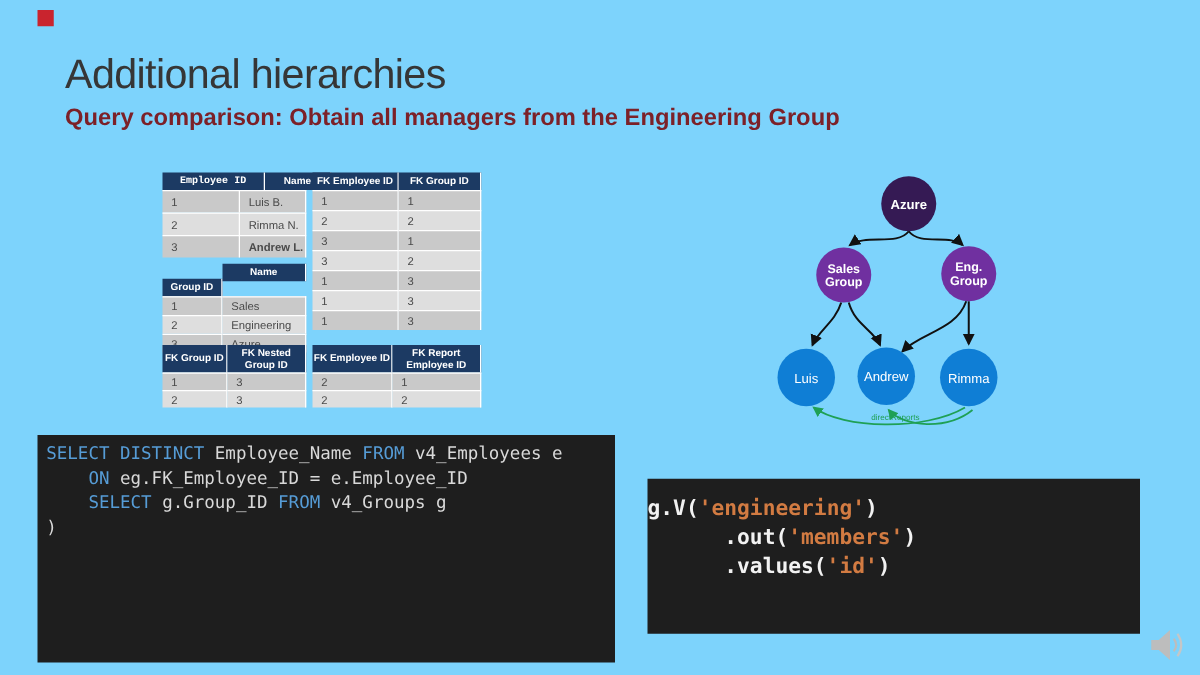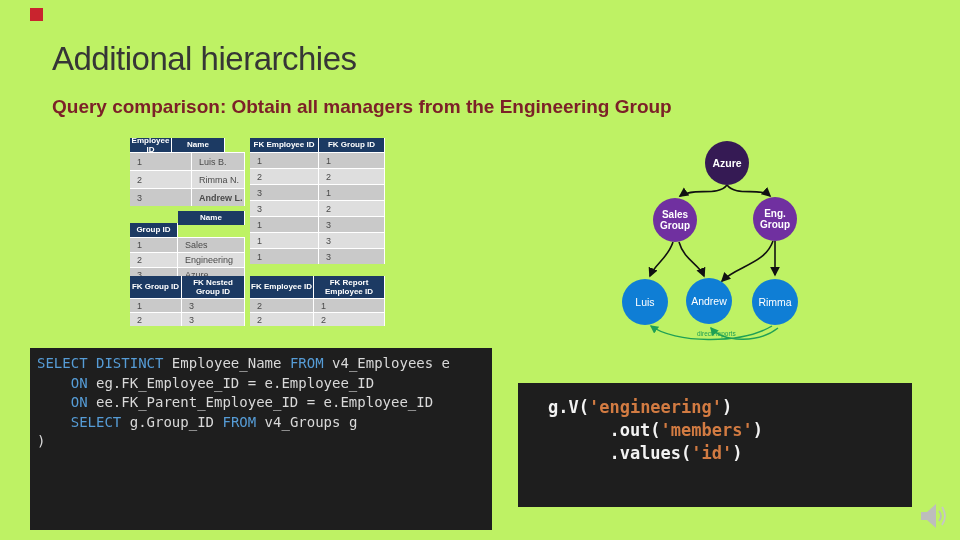--- a/index.html
+++ b/index.html
@@ -1,38 +1,38 @@
 <!DOCTYPE html>
 <html><head>
 <meta charset="utf-8">
 <style>
   html,body{margin:0;padding:0;background:#888;}
-  .slide{position:relative;width:960px;height:540px;background:#bef264;overflow:hidden;
+  .slide{position:relative;width:960px;height:540px;background:#7dd3fc;overflow:hidden;
          font-family:"Liberation Sans",sans-serif;margin:0 auto;}
   .red-square{position:absolute;left:30px;top:8px;width:13px;height:13px;background:#c9242e;}
   .title{position:absolute;left:52px;top:40px;font-size:33px;font-weight:400;color:#363636;letter-spacing:-0.5px;}
-  .subtitle{position:absolute;left:52px;top:96px;font-size:19px;font-weight:700;color:#7c2128;}
+  .subtitle{position:absolute;left:52px;top:84px;font-size:19px;font-weight:700;color:#7c2128;}
 
   
   .tbl{position:absolute;}
   .trow{display:flex;}
   .th{background:#1c3a63;color:#ffffff;font-weight:bold;font-size:8px;line-height:1.15;
       display:flex;align-items:center;justify-content:center;text-align:center;
       height:var(--hh);border-right:1.5px solid #fff;box-sizing:border-box;}
   .td{font-size:9px;color:#4a4a4a;display:flex;align-items:center;padding-left:7px;
       height:var(--rh);border-right:1.5px solid #fff;border-top:1.5px solid #fff;box-sizing:border-box;}
   .trow.dark .td{background:#c9c9c9;}
   .trow.lite .td{background:#dedede;}
 
   
   .code{position:absolute;background:#1e1e1e;font-family:"DejaVu Sans Mono",monospace;}
   .code .cl{white-space:pre;}
   .sql{left:30px;top:348px;width:462px;height:182px;padding:6px 0 0 7px;box-sizing:border-box;
        font-size:14px;line-height:19.5px;}
-  .gremlin{left:518px;top:383px;width:394px;height:124px;padding:13px 0 0 30px;box-sizing:border-box;
+  .gremlin{left:518px;top:383px;width:394px;height:124px;padding:13px 0 0 0;box-sizing:border-box;
        font-size:17px;line-height:23px;font-weight:700;}
   .kw{color:#569cd6;}
   .id{color:#d9d9d9;}
   .str{color:#ce9178;}
   .g{color:#f2f2f2;}
   .gs{color:#d27b42;}
 
   .graph-svg{position:absolute;left:590px;top:130px;}
   .audio{position:absolute;left:916px;top:499px;}
 </style>
@@ -41,21 +41,21 @@
 
 <div class="slide">
 
   <div class="red-square"></div>
 
   <div class="title">Additional hierarchies</div>
   <div class="subtitle">Query comparison: Obtain all managers from the Engineering Group</div>
 
   <div class="tbl" style="left:130px;top:138px;--hh:14px;--rh:18px;">
       <div class="trow thead">
-        <div class="th" style="width: 42px;">Employee ID</div>
+        <div class="th" style="width: 82px; font-family: Liberation Mono, monospace;">Employee ID</div>
         <div class="th" style="width: 53px;">Name</div>
       </div>
       <div class="trow dark">
         <div class="td" style="width: 62px;">1</div>
         <div class="td" style="width: 53px;">Luis B.</div>
       </div>
       <div class="trow lite">
         <div class="td" style="width: 62px;">2</div>
         <div class="td" style="width: 53px;">Rimma N.</div>
       </div>
@@ -187,21 +187,20 @@
     <circle cx="119" cy="171" r="23" fill="#0f7ed5"></circle>
     <text x="119" y="175" text-anchor="middle" font-size="10.5" fill="#ffffff" font-family="Liberation Sans, sans-serif">Andrew</text>
 
     <circle cx="185" cy="172" r="23" fill="#0f7ed5"></circle>
     <text x="185" y="176" text-anchor="middle" font-size="10.5" fill="#ffffff" font-family="Liberation Sans, sans-serif">Rimma</text>
   </svg>
 
   <div class="code sql" id="sql-code">
       <div class="cl"><span class="kw">SELECT DISTINCT</span><span class="id"> Employee_Name </span><span class="kw">FROM</span><span class="id"> v4_Employees e</span></div>
       <div class="cl"><span class="id">    </span><span class="kw">ON</span><span class="id"> eg.FK_Employee_ID = e.Employee_ID</span></div>
-      <div class="cl"><span class="id">    </span><span class="kw">ON</span><span class="id"> ee.FK_Parent_Employee_ID = e.Employee_ID</span></div>
       <div class="cl"><span class="id">    </span><span class="kw">SELECT</span><span class="id"> g.Group_ID </span><span class="kw">FROM</span><span class="id"> v4_Groups g</span></div>
       <div class="cl"><span class="id">)</span></div>
     </div>
   <div class="code gremlin" id="gremlin-code">
       <div class="cl"><span class="g">g.V(</span><span class="gs">'engineering'</span><span class="g">)</span></div>
       <div class="cl"><span class="g">      .out(</span><span class="gs">'members'</span><span class="g">)</span></div>
       <div class="cl"><span class="g">      .values(</span><span class="gs">'id'</span><span class="g">)</span></div>
     </div>
 
   <svg class="audio" width="36" height="34" viewBox="0 0 36 34">

